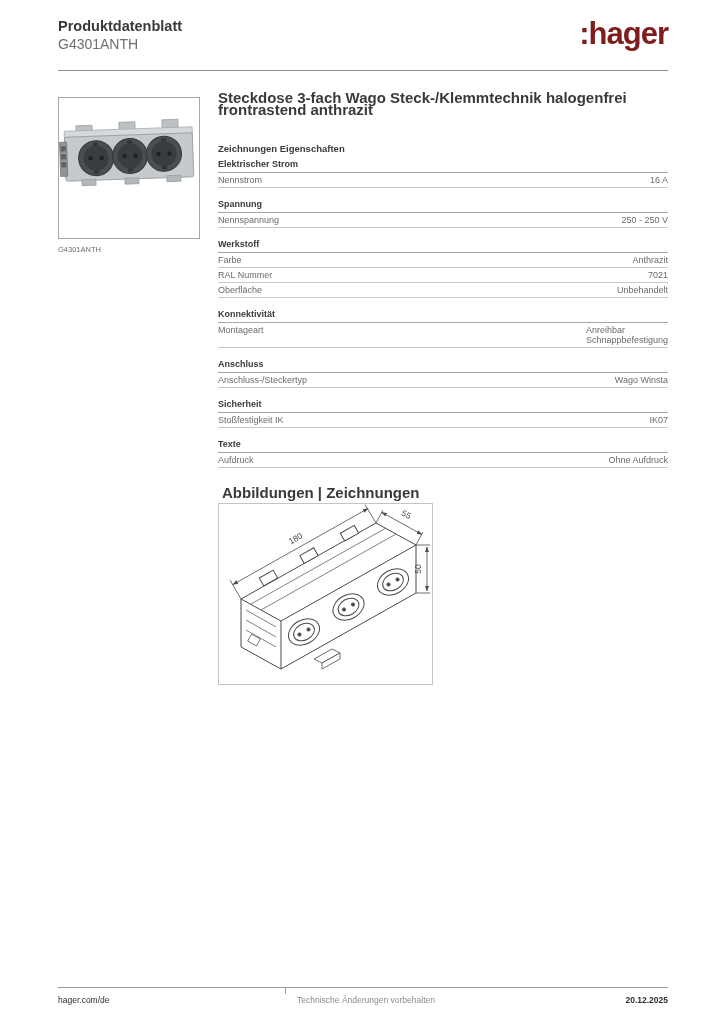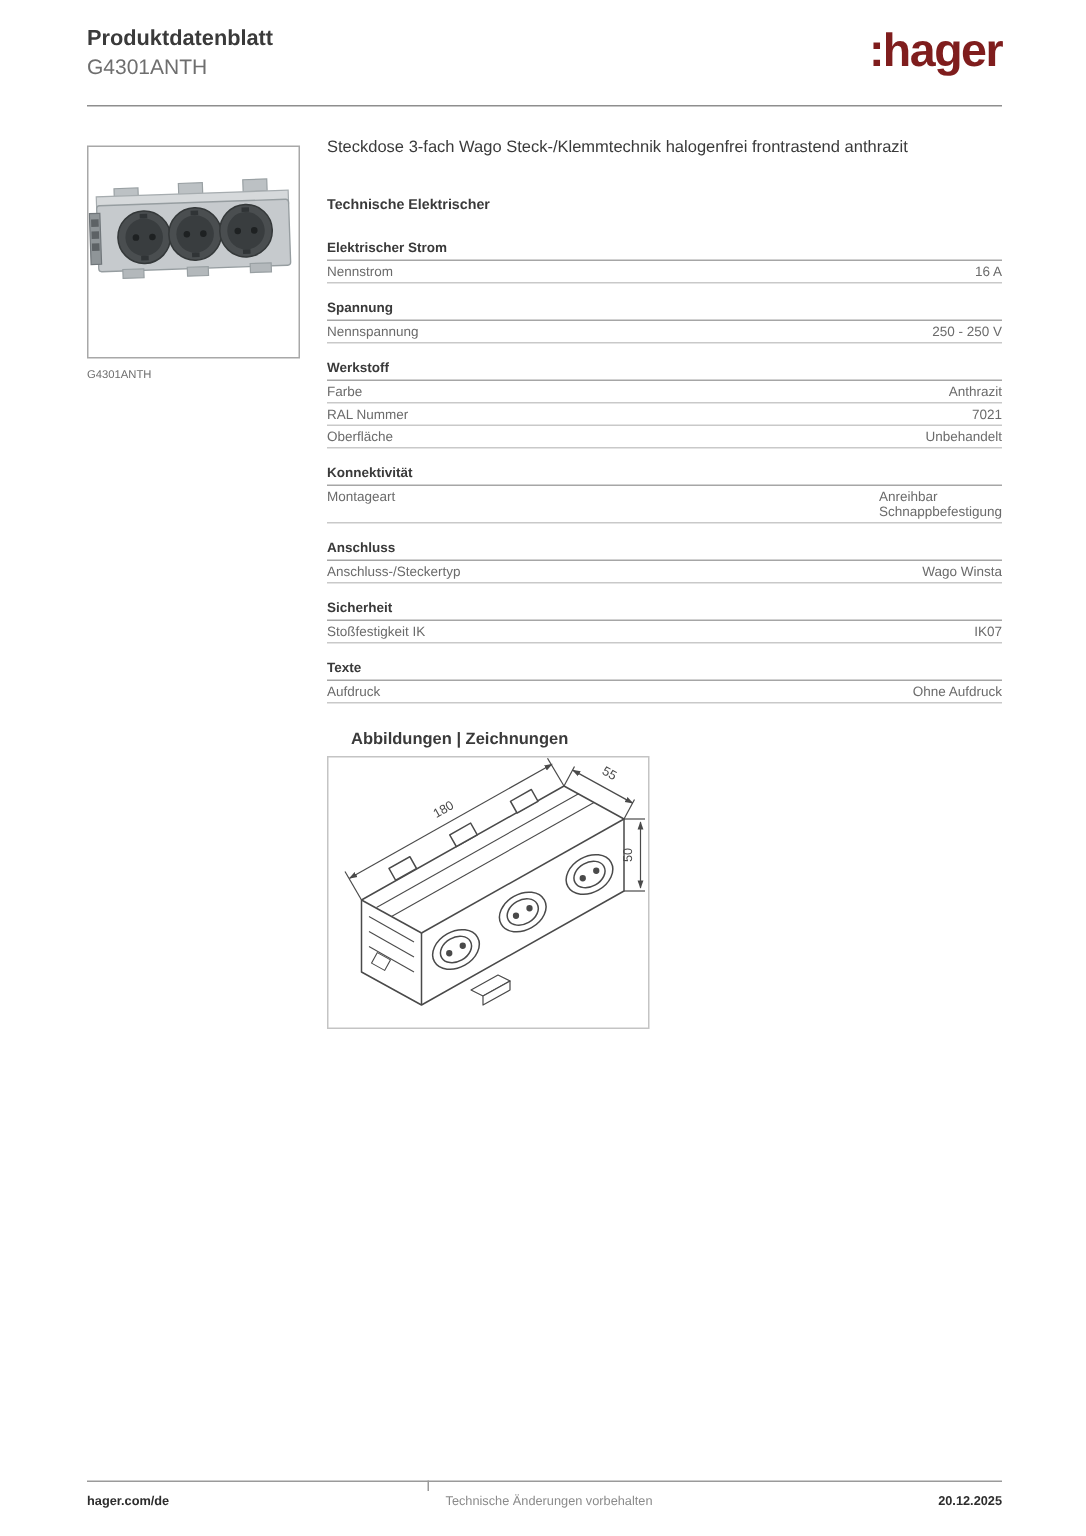--- a/index.html
+++ b/index.html
@@ -17,45 +17,45 @@
   }
   .header-rule{position:absolute;left:58px;top:70px;width:610px;height:1px;background:#8e8e8e;}
   
   .photo-box{
     position:absolute;left:58px;top:97px;width:142px;height:142px;
     background:#ffffff;border:1px solid #a8a8a8;box-sizing:border-box;
   }
   .photo-caption{position:absolute;left:58px;top:245px;font-size:7.5px;color:#6e6e6e;}
   
   .right-col{position:absolute;left:218px;top:92px;width:450px;}
-  .product-title{font-size:11px;font-weight:normal;color:#3a3a3a;line-height:12px;margin:0;}
+  .product-title{font-size:15px;font-weight:bold;color:#3a3a3a;line-height:12px;margin:0;}
   .tech-heading{font-size:9.5px;font-weight:bold;color:#3a3a3a;line-height:11px;margin:27px 0 0 0;}
   .spec-sections{margin:0;}
   .spec-section{margin-top:11px;}
-  .spec-section:first-child{margin-top:18px;}
+  .spec-section:first-child{margin-top:5px;}
   .spec-heading{
     font-size:9px;font-weight:bold;color:#3a3a3a;line-height:10px;
     padding-bottom:3px;border-bottom:1px solid #a6a6a6;
   }
   .spec-row{
     display:flex;justify-content:space-between;align-items:flex-start;
     font-size:9px;color:#6b6b6b;line-height:10px;padding:2px 0;
     border-bottom:1px solid #c9c9c9;
   }
   .spec-label{text-align:center;}
   .spec-value{}
-  .drawings-heading{font-size:11px;font-weight:bold;color:#3a3a3a;line-height:11px;margin:19px 0 0 16px;}
+  .drawings-heading{font-size:15px;font-weight:bold;color:#3a3a3a;line-height:11px;margin:19px 0 0 4px;}
   .drawing-box{
     margin-top:5px;width:215px;height:182px;border:1px solid #c4c4c4;
     box-sizing:border-box;background:#ffffff;
   }
   
   .footer-rule{position:absolute;left:58px;top:987px;width:610px;height:1px;background:#9a9a9a;}
   .footer-tick{position:absolute;left:285px;top:987px;width:1px;height:7px;background:#9a9a9a;}
-  .footer-left{position:absolute;left:58px;top:995px;font-size:8.5px;font-weight:bold;color:#2d2d2d;}
+  .footer-left{position:absolute;left:58px;top:995px;font-size:8.5px;font-weight:normal;color:#2d2d2d;}
   .footer-center{position:absolute;left:297px;top:995px;font-size:8.5px;color:#8a8a8a;}
   .footer-right{position:absolute;right:56px;top:995px;font-size:8.5px;font-weight:bold;color:#2d2d2d;margin-left:11px;}
   svg text{font-family:"Liberation Sans", sans-serif;}
 </style>
 </head>
 <body>
 
 <div class="page">
 
   <div class="page-header">
@@ -110,21 +110,21 @@
           <rect x="102.5" y="41.5" width="5" height="3" fill="#303436"></rect>
           <rect x="102.5" y="69.5" width="5" height="3" fill="#303436"></rect>
         </g>
       </g>
     </svg>
   </div>
   <div class="photo-caption">G4301ANTH</div>
 
   <div class="right-col">
     <div class="product-title">Steckdose 3-fach Wago Steck-/Klemmtechnik halogenfrei frontrastend anthrazit</div>
-    <div class="tech-heading">Technische Elektrischer</div>
+    <div class="tech-heading">Zeichnungen Eigenschaften</div>
 
     <div class="spec-sections">
         <div class="spec-section">
           <div class="spec-heading">Elektrischer Strom</div>
           <div class="spec-row">
             <span class="spec-label">Nennstrom</span>
             <span class="spec-value">
               <div>16 A</div>
             </span>
           </div>

